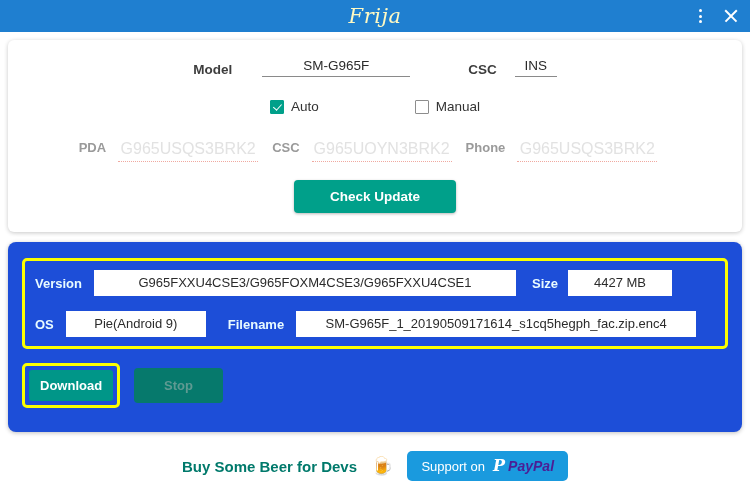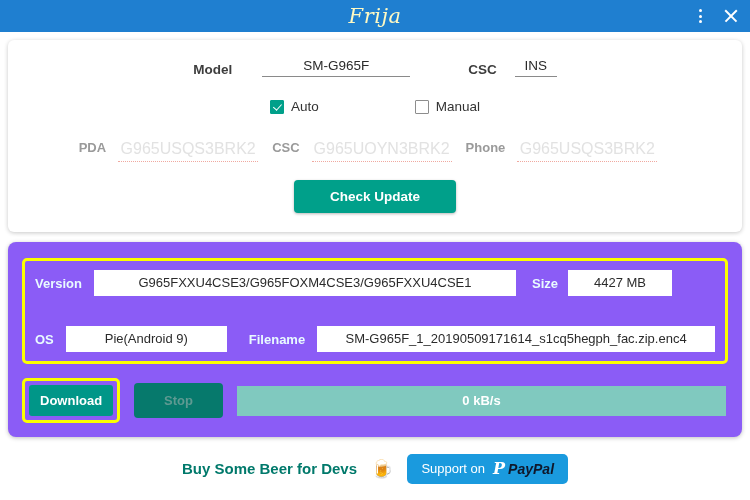--- a/index.html
+++ b/index.html
@@ -215,39 +215,39 @@
     font-size: 13.5px;
     font-weight: bold;
     padding: 9px 36px;
     cursor: pointer;
     box-shadow: 0 1px 3px rgba(0,0,0,0.28);
   }
 
   
   .panel-teal {
     margin-top: 10px;
-    background: #8b5cf6;
+    background: #1d4ed8;
     border-radius: 8px;
     flex: 0 0 190px;
     box-sizing: border-box;
     padding: 16px 14px 14px 14px;
     position: relative;
     box-shadow: 0 1px 4px rgba(0,0,0,0.25);
   }
   .hl-box {
     border: 3px solid #fbff00;
     border-radius: 5px;
     box-sizing: border-box;
     padding: 9px 10px;
   }
   .fw-row {
     display: flex;
     align-items: center;
   }
-  .fw-row + .fw-row { margin-top: 30px; }
+  .fw-row + .fw-row { margin-top: 15px; }
   .teal-label {
     color: #e9fbff;
     font-size: 13px;
     font-weight: bold;
     white-space: nowrap;
   }
   .white-field {
     background: #ffffff;
     border: none;
     font-family: "Liberation Sans", sans-serif;
@@ -255,21 +255,21 @@
     color: #2b2b2b;
     text-align: center;
     height: 26px;
     line-height: 26px;
     outline: none;
     padding: 0 6px;
     box-sizing: border-box;
   }
   #version-field  { width: 422px; margin-left: 12px; }
   #size-field     { width: 104px; margin-left: 10px; }
-  #os-field       { width: 161px; margin-left: 12px; }
+  #os-field       { width: 140px; margin-left: 12px; }
   #filename-field { width: 400px; margin-left: 12px; }
   .lbl-size     { margin-left: 16px; }
   .lbl-filename { margin-left: 22px; }
 
   .action-row {
     display: flex;
     align-items: center;
     margin-top: 14px;
   }
   .dl-highlight {
@@ -355,21 +355,21 @@
   }
   .pp-mark {
     color: #ffffff;
     font-family: "DejaVu Serif", serif;
     font-style: italic;
     font-weight: bold;
     font-size: 16px;
     line-height: 1;
   }
   .pp-word {
-    color: #0f172a;
+    color: #4c1d95;
     font-size: 14px;
     font-weight: bold;
     font-style: italic;
   }
 </style>
 </head>
 <body>
 
 <div class="app">
 
@@ -436,23 +436,20 @@
           <span class="teal-label lbl-filename">Filename</span>
           <input class="white-field" id="filename-field" type="text" readonly="" value="SM-G965F_1_20190509171614_s1cq5hegph_fac.zip.enc4" style="">
         </div>
       </div>
 
       <div class="action-row">
         <span class="dl-highlight">
           <button class="btn-download">Download</button>
         </span>
         <button class="btn-stop" disabled="">Stop</button>
-        <div class="progress">
-          <span class="progress-text">0 kB/s</span>
-        </div>
       </div>
     </div>
 
     <div class="footer">
       <span class="beer-text">Buy Some Beer for Devs</span>
       <span class="beer-icon">🍺</span>
       <button class="btn-paypal">
         <span class="pp-support">Support on</span>
         <span class="pp-logo">
           <span class="pp-mark">P</span>

